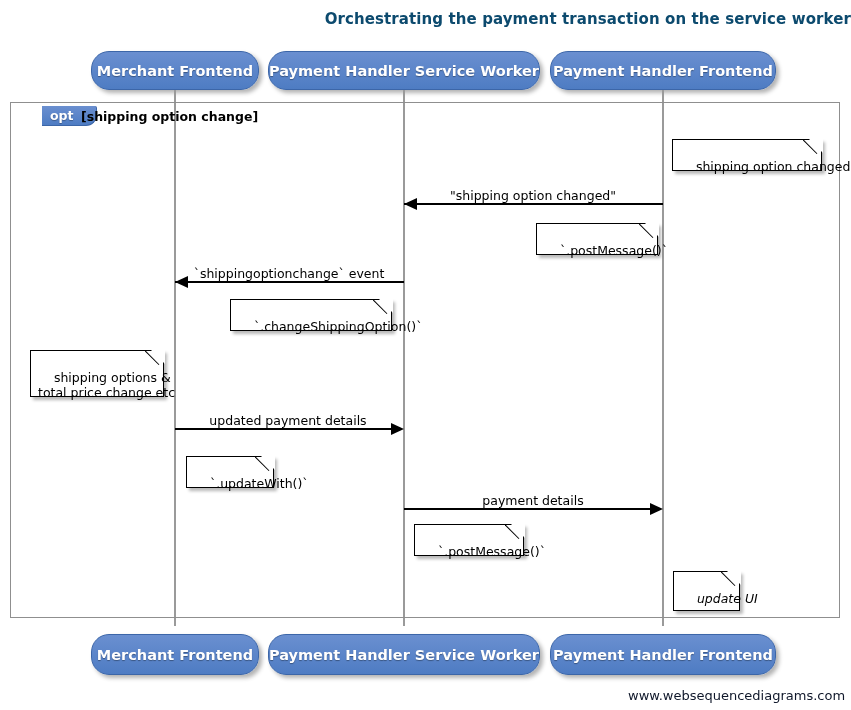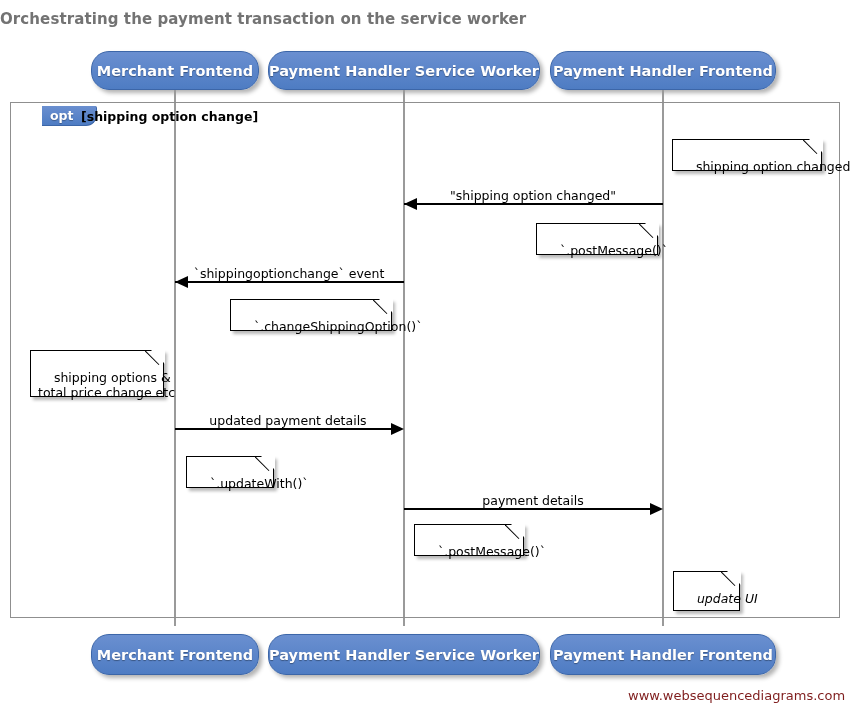--- a/index.html
+++ b/index.html
@@ -17,24 +17,24 @@
     background: #ffffff;
     overflow: hidden;
   }
 
   
   .diagram-title {
     position: absolute;
     left: 0;
     top: 10px;
     width: 851px;
-    text-align: left;
+    text-align: right;
     font-size: 15px;
     font-weight: bold;
-    color: #737373;
+    color: #0c4a6e;
     letter-spacing: 0.1px;
     white-space: nowrap;
   }
 
   
   .actor-box {
     position: absolute;
     box-sizing: border-box;
     background: #5580c8;
     background: linear-gradient(to bottom, #6a8fd0 0%, #4e7cc3 100%);
@@ -158,21 +158,21 @@
     height: 0;
     border-top: 1.5px solid #000000;
     transform: rotate(45deg);
     transform-origin: left top;
   }
 
   
   .footer {
     position: absolute;
     font-size: 13px;
-    color: #7f1d1d;
+    color: #0f172a;
     white-space: nowrap;
   }
 </style>
 </head>
 <body>
 
 <div id="canvas">
 
   <div class="diagram-title">Orchestrating the payment transaction on the service worker</div>
 

